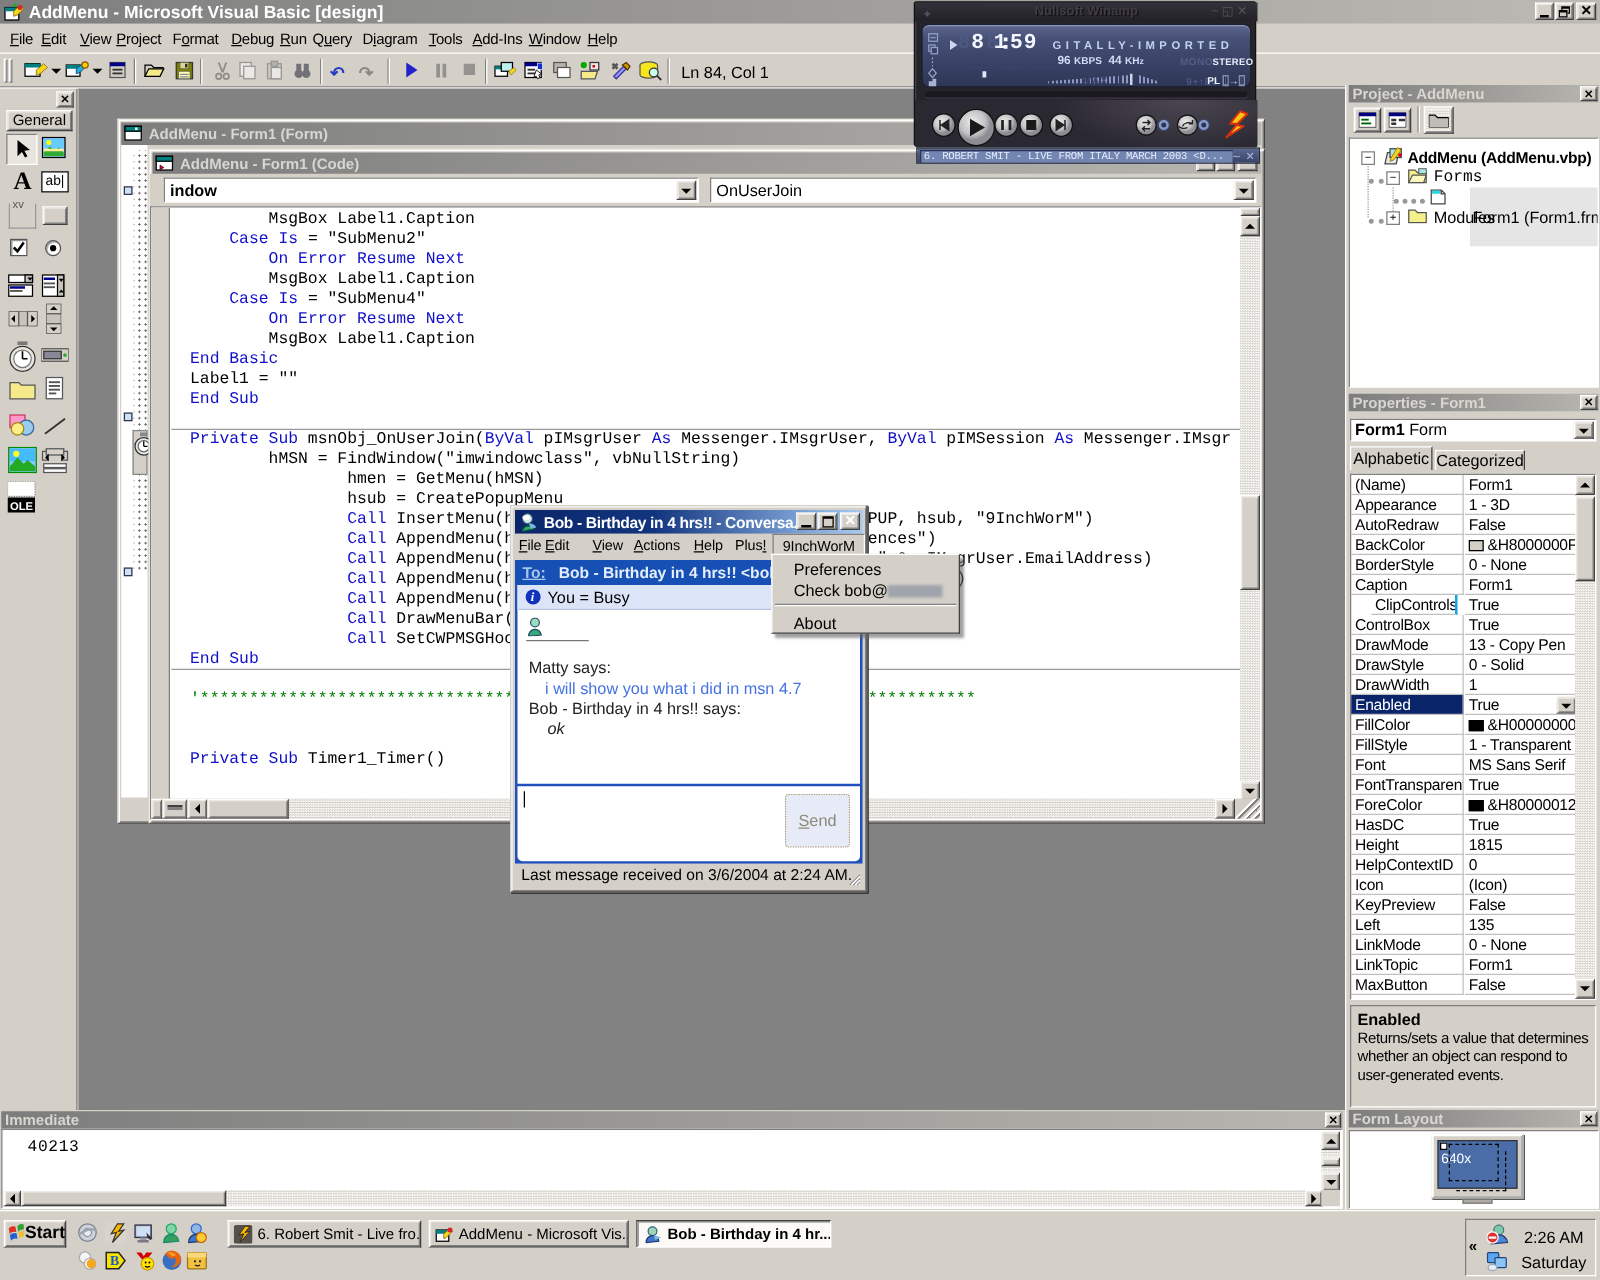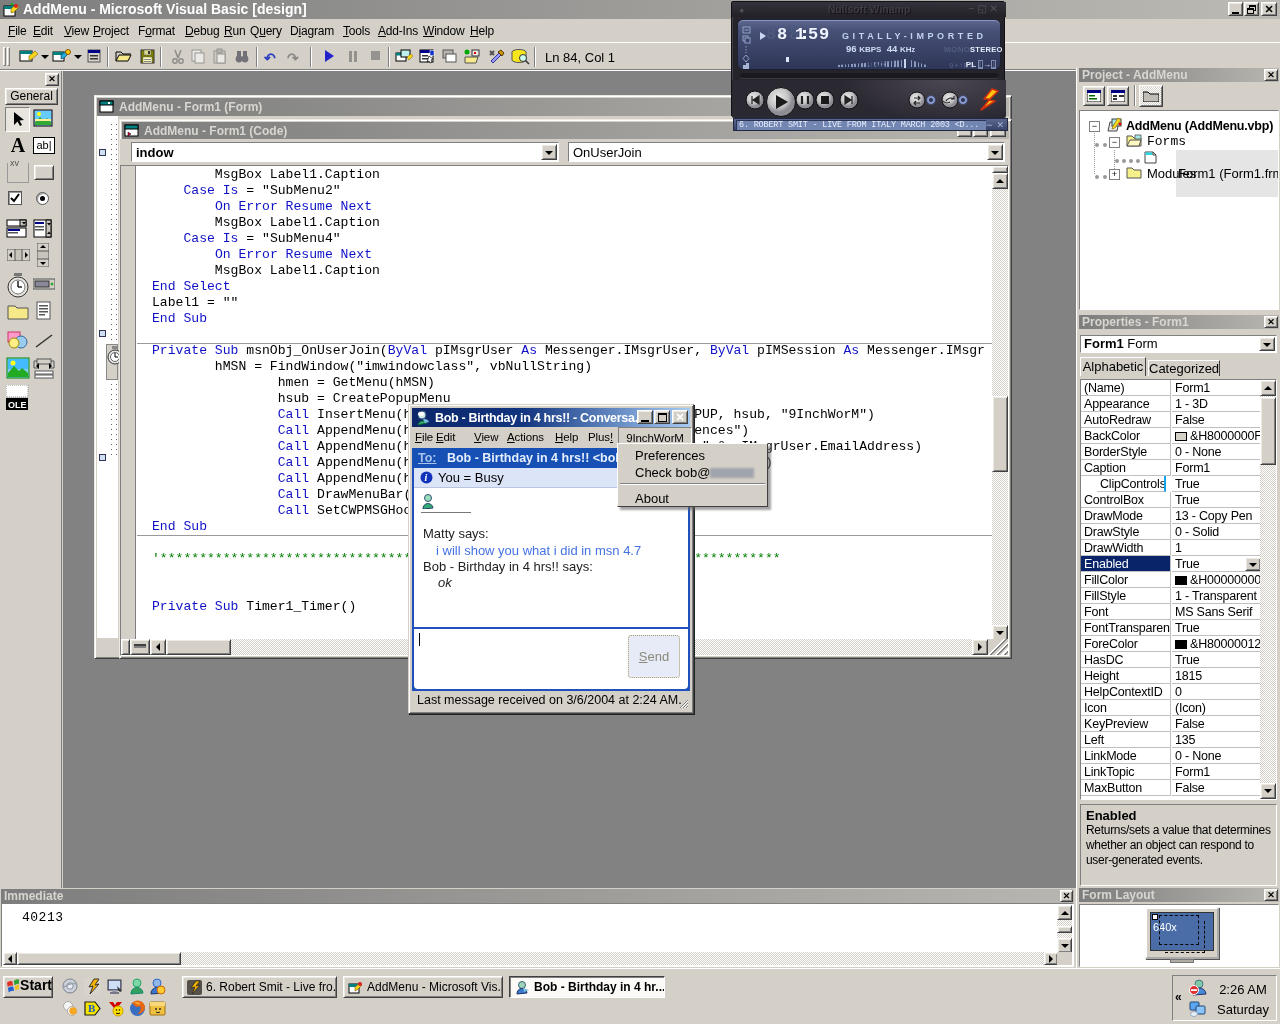--- a/index.html
+++ b/index.html
@@ -340,21 +340,21 @@
       <div class="abs" style="left:0;top:0;width:15px;height:100%;background:#d4d0c8;border-right:1px solid #808080;"></div>
       <div class="abs" style="left:16px;top:177px;width:857px;height:1px;background:#9a9a9a;"></div>
       <div class="abs" style="left:16px;top:369px;width:857px;height:1px;background:#9a9a9a;"></div>
       <pre class="mono abs" id="codepre" style="left:31px;top:1px;font-size:13.1px;line-height:16px;letter-spacing:0px;">        MsgBox Label1.Caption
     <span class="kw">Case Is</span> = "SubMenu2"
         <span class="kw">On Error Resume Next</span>
         MsgBox Label1.Caption
     <span class="kw">Case Is</span> = "SubMenu4"
         <span class="kw">On Error Resume Next</span>
         MsgBox Label1.Caption
-<span class="kw">End Select</span>
+<span class="kw">End Basic</span>
 Label1 = ""
 <span class="kw">End Sub</span>
 
 <span class="kw">Private Sub</span> msnObj_OnUserJoin(<span class="kw">ByVal</span> pIMsgrUser <span class="kw">As</span> Messenger.IMsgrUser, <span class="kw">ByVal</span> pIMSession <span class="kw">As</span> Messenger.IMsgr
         hMSN = FindWindow("imwindowclass", vbNullString)
                 hmen = GetMenu(hMSN)
                 hsub = CreatePopupMenu
                 <span class="kw">Call</span> InsertMenu(hMSNMenu, 66&amp;, MF_BYPOSITION <span class="kw">Or</span> MF_POPUP, hsub, "9InchWorM")
                 <span class="kw">Call</span> AppendMenu(hsub, MF_STRING <span class="kw">Or</span> MF_ENABLE, "Preferences")
                 <span class="kw">Call</span> AppendMenu(hsub, MF_STRING, ID_CHECKMAIL, "Check " &amp; pIMsgrUser.EmailAddress)

